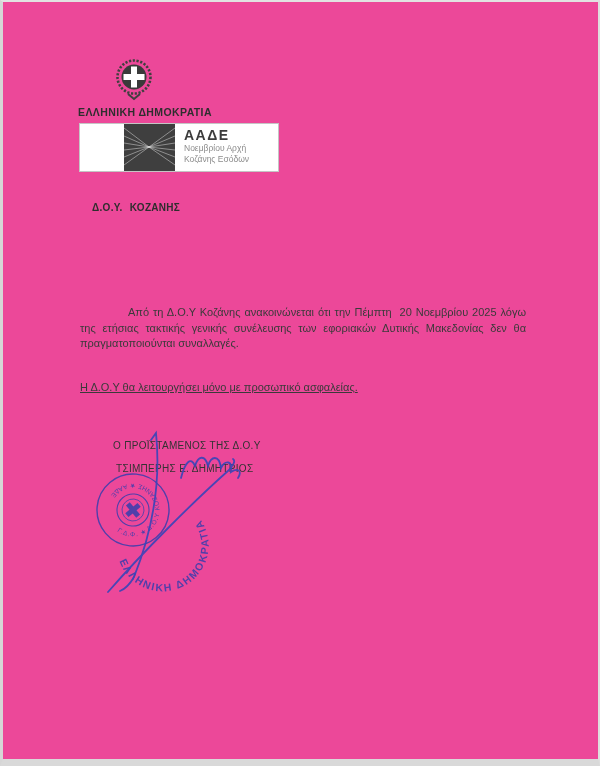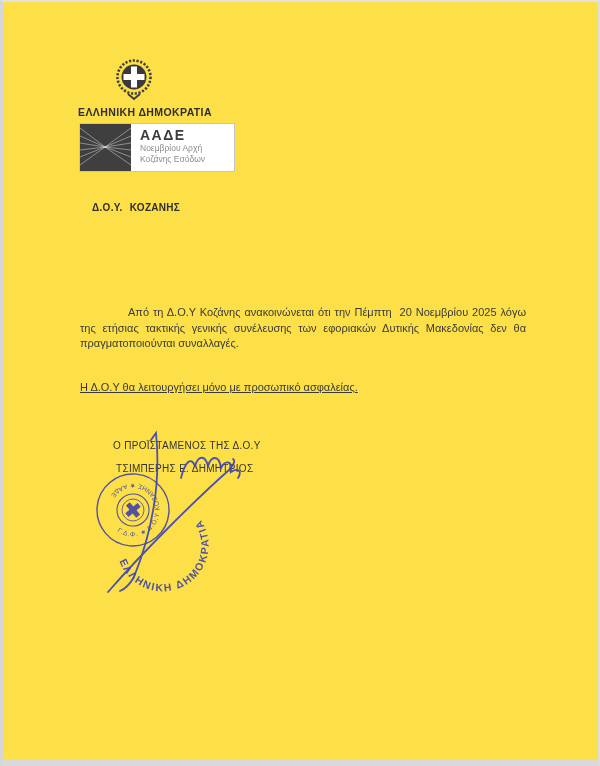--- a/index.html
+++ b/index.html
@@ -1,20 +1,20 @@
 <!DOCTYPE html>
 <html><head>
 <meta charset="utf-8">
 <style>
   html,body{margin:0;padding:0;background:#e9e9e9;}
   .page{
     position:relative;
     width:600px;height:766px;
     box-sizing:border-box;
-    background:#fde047;
+    background:#ec4899;
     border-left:3px solid #d6d6d6;
     border-right:2px solid #dedede;
     border-top:2px solid #e2e2e2;
     border-bottom:7px solid #d9d9d9;
     overflow:hidden;
     font-family:"Liberation Sans","DejaVu Sans",sans-serif;
     color:#3a3a3a;
   }
   .abs{position:absolute;}
 
@@ -25,21 +25,21 @@
   .republic{
     left:75px;top:104px;
     font-size:10.5px;font-weight:bold;color:#2e2e2e;letter-spacing:.4px;
     white-space:nowrap;
   }
 
   
   .aade-box{
     left:76px;top:121px;width:154px;height:47px;
     border:1px solid #c5c5c5;background:#fff;
-    display:flex;align-items:stretch;
+    display:flex;align-items:stretch;padding-left:44px;
   }
   .aade-dark{width:51px;height:100%;background:#3f3f3f;flex:0 0 auto;}
   .aade-text{padding:3px 0 0 9px;}
   .aade-acronym{font-size:14px;font-weight:bold;color:#3c3c3c;letter-spacing:1.5px;line-height:16px;}
   .aade-sub{font-size:8.5px;color:#8c8c8c;line-height:10.5px;}
 
   
   .caps-line{
     left:76px;
     font-size:10px;font-weight:bold;color:#2e2e2e;

